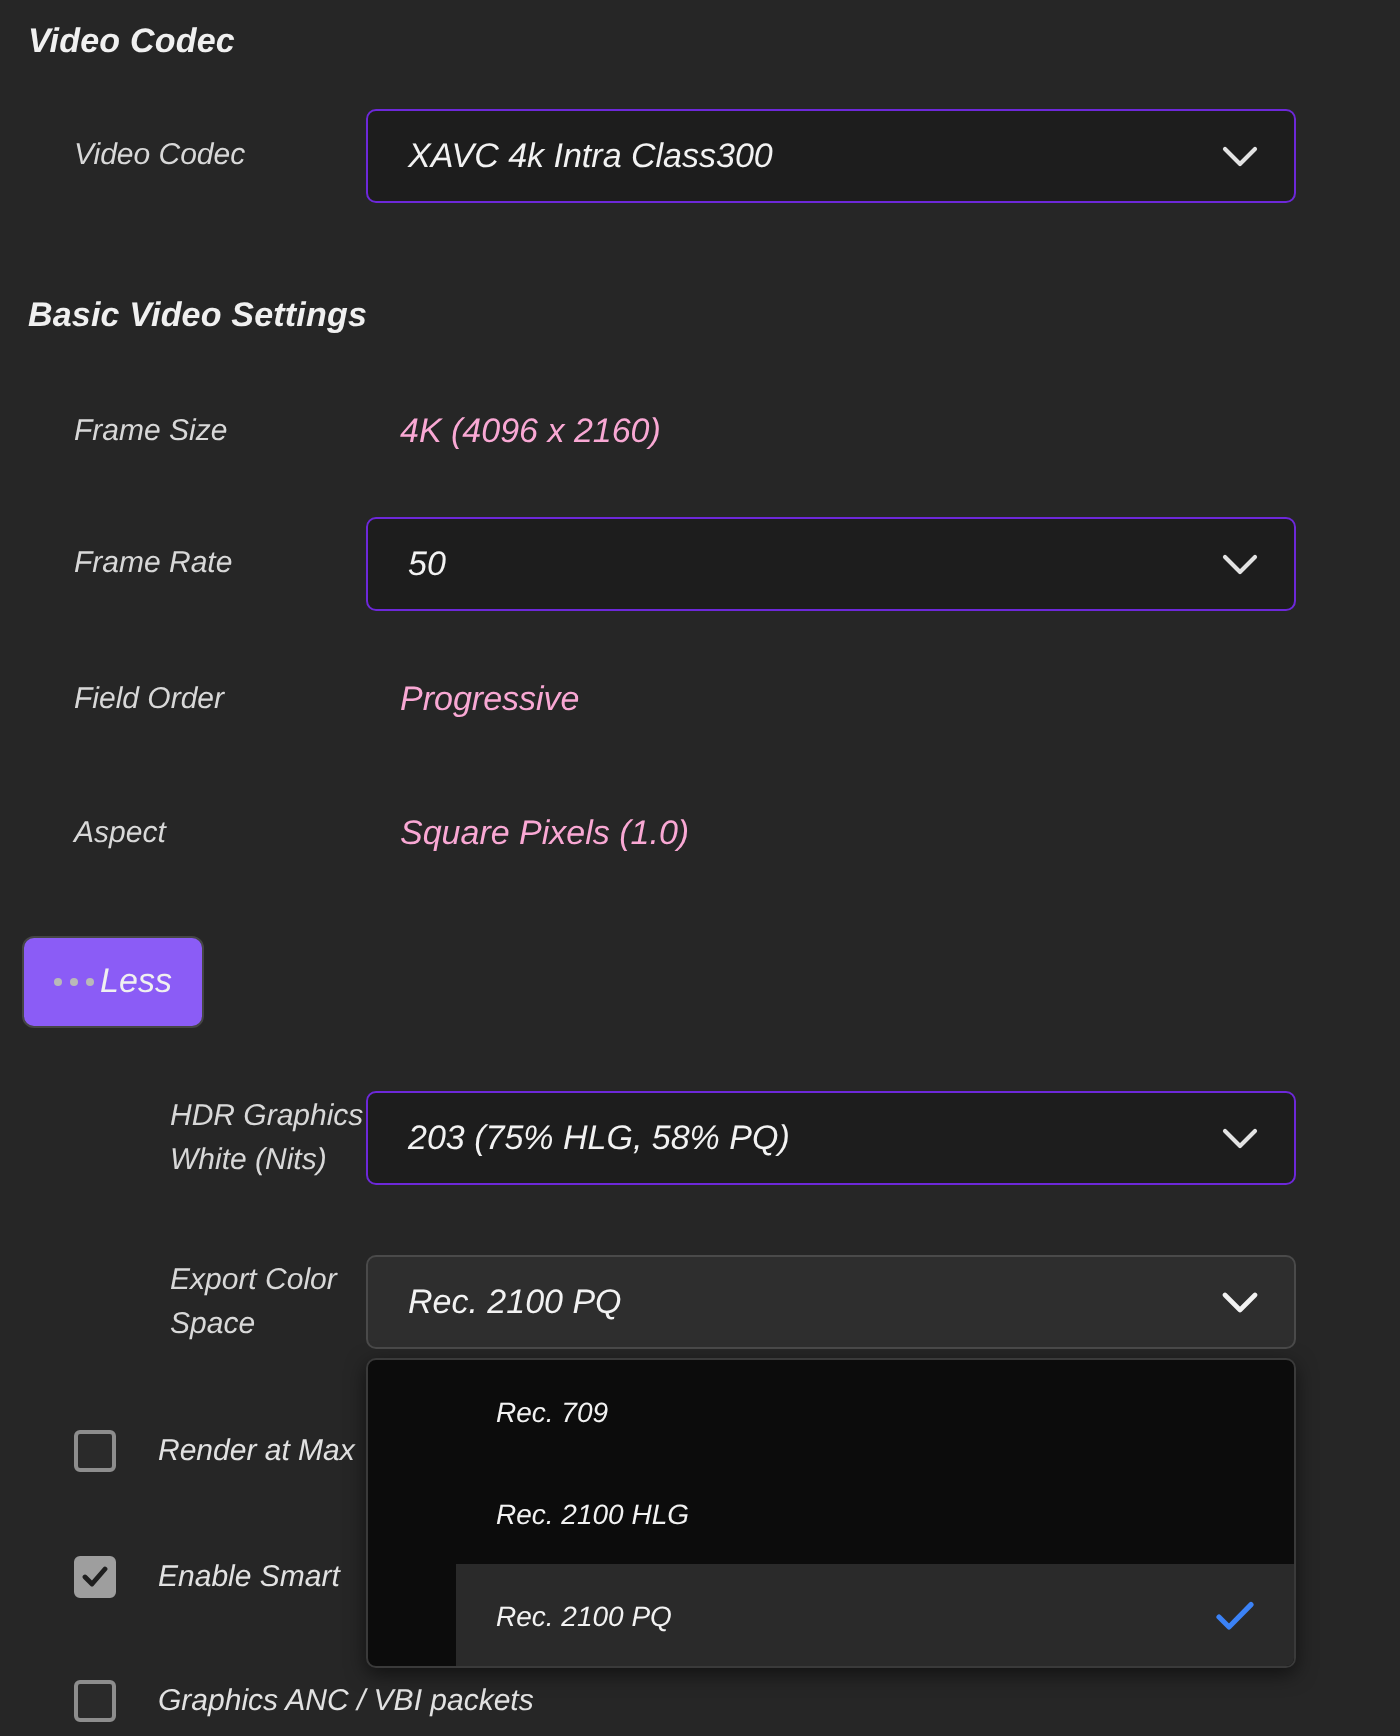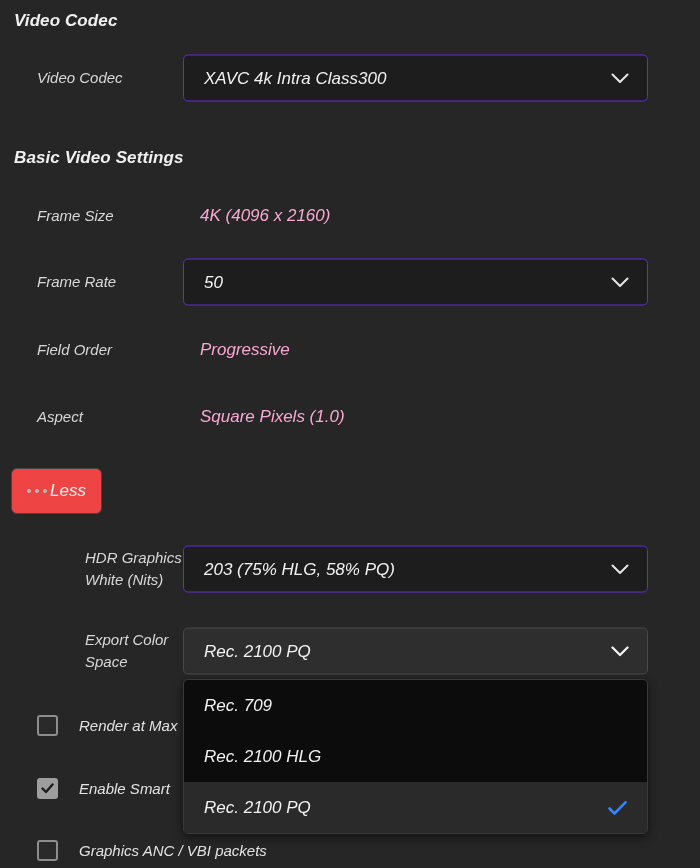--- a/index.html
+++ b/index.html
@@ -107,21 +107,21 @@
   .chev svg { display: block; }
 
   
   #less-button {
     position: absolute;
     left: 11px;
     top: 468px;
     width: 91px;
     height: 46px;
     box-sizing: border-box;
-    background: #ef4444;
+    background: #8b5cf6;
     border: 1px solid #454545;
     border-radius: 6px;
     display: flex;
     align-items: center;
     justify-content: center;
     gap: 3px;
   }
   .dots {
     display: flex;
     gap: 4px;
@@ -190,23 +190,24 @@
     overflow: hidden;
     z-index: 50;
     box-shadow: 0 3px 10px rgba(0,0,0,0.55);
   }
   .menu-item {
     position: relative;
     height: 51px;
     display: flex;
     align-items: center;
     padding: 0 18px 0 20px;
-    font-size: 17px;
+    font-size: 14px;
     color: #f2f2f2;
     white-space: nowrap;
+    margin-left: 44px;
   }
   .menu-item.selected {
     background: #2a2a2a;
   }
   .menu-check {
     position: absolute;
     right: 20px;
     top: 50%;
     transform: translateY(-50%);
     width: 19px;

